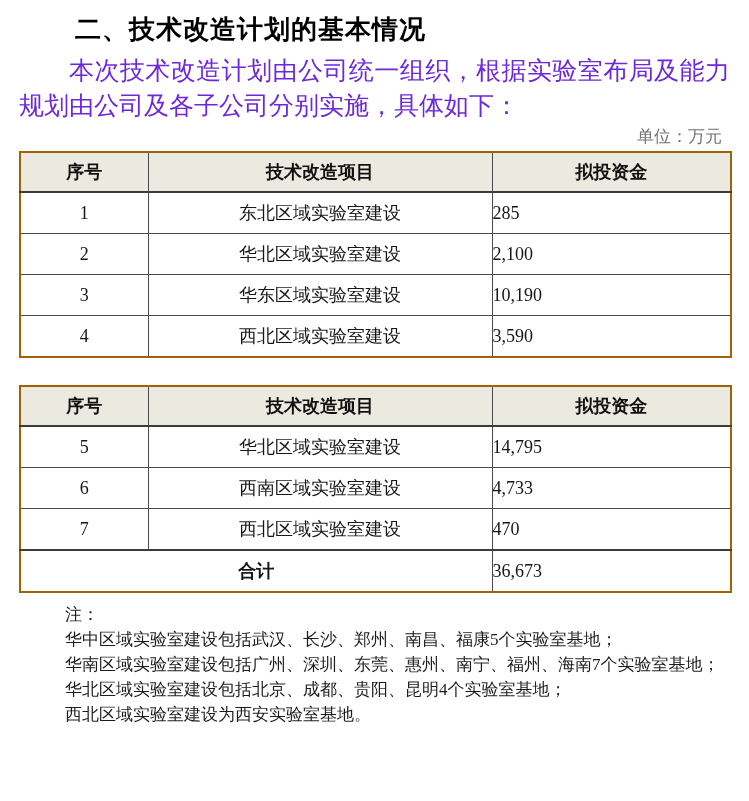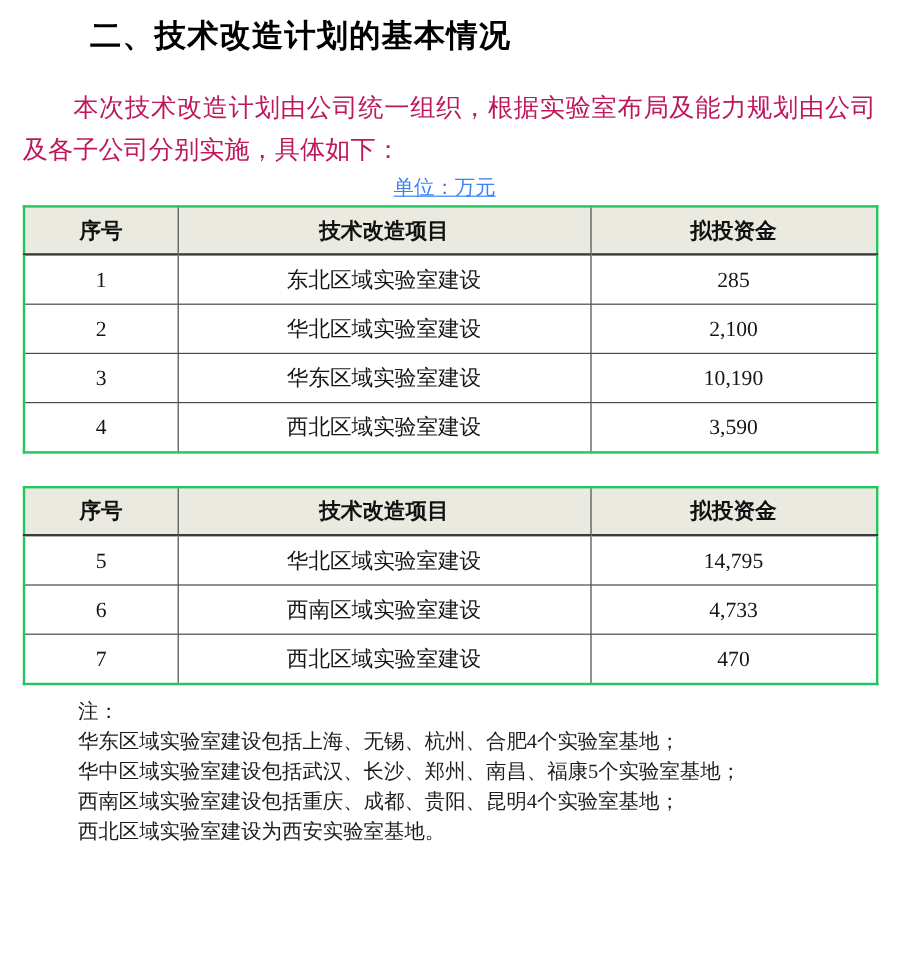--- a/index.html
+++ b/index.html
@@ -14,41 +14,40 @@
   .doc-title {
     margin: 12px 0 0 56px;
     font-family: Liberation Sans, sans-serif;
     font-weight: bold;
     font-size: 26px;
     letter-spacing: 1px;
     color: #000;
   }
 
   .intro {
-    margin: 26px 0 0 0;
-    font-size: 21px;
+    margin: 6px 0 0 0;
+    font-size: 25px;
     line-height: 35px;
     text-indent: 2em;
     text-align: justify;
-    color: #be185d;
+    color: #6d28d9;
   }
 
   .unit-label {
     margin: 2px 8px 3px 0;
-    text-align: center;
+    text-align: right;
     font-size: 17px;
-    color: #3b82f6;
-    text-decoration: underline;
+    color: #737373;
   }
 
   table.data-table {
     width: 711px;
     border-collapse: collapse;
     table-layout: fixed;
-    border: 2px solid #22c55e;
+    border: 2px solid #a16207;
     margin-left: 0px;
   }
   table.data-table + table.data-table { margin-top: 27px; }
 
   .data-table th {
     background: #ebeae0;
     border: 1px solid #4a4a4a;
     border-bottom: 2px solid #3c3c3c;
     height: 38px;
     font-size: 18px;
@@ -57,21 +56,21 @@
     padding: 0;
   }
   .data-table td {
     border: 1px solid #4a4a4a;
     height: 40px;
     font-size: 18px;
     text-align: center;
     padding: 0;
     color: #161616;
   }
-  .data-table td.amount { text-align: center; padding-right: 0; margin-top: 23px; }
+  .data-table td.amount { text-align: left; padding-right: 0; margin-top: 23px; }
   .data-table tr.total-row td { border-top: 2px solid #3c3c3c; }
   .data-table tr.total-row td.total-label-cell { font-weight: bold; }
 
   .notes {
     margin: 9px 0 0 46px;
     font-size: 17px;
     line-height: 25px;
     color: #1c1c1c;
   }
   .notes div { white-space: nowrap; }
@@ -146,24 +145,28 @@
       <tr>
         <td>6</td>
         <td>西南区域实验室建设</td>
         <td class="amount">4,733</td>
       </tr>
       <tr>
         <td>7</td>
         <td>西北区域实验室建设</td>
         <td class="amount">470</td>
       </tr>
+      <tr class="total-row">
+        <td class="total-label-cell" colspan="2">合计</td>
+        <td class="amount">36,673</td>
+      </tr>
     </tbody>
   </table>
 
   <div class="notes">
     <div>注：</div>
-    <div>华东区域实验室建设包括上海、无锡、杭州、合肥4个实验室基地；</div>
     <div>华中区域实验室建设包括武汉、长沙、郑州、南昌、福康5个实验室基地；</div>
-    <div>西南区域实验室建设包括重庆、成都、贵阳、昆明4个实验室基地；</div>
+    <div>华南区域实验室建设包括广州、深圳、东莞、惠州、南宁、福州、海南7个实验室基地；</div>
+    <div>华北区域实验室建设包括北京、成都、贵阳、昆明4个实验室基地；</div>
     <div>西北区域实验室建设为西安实验室基地。</div>
   </div>
 
 </div>
 
 </body></html>

